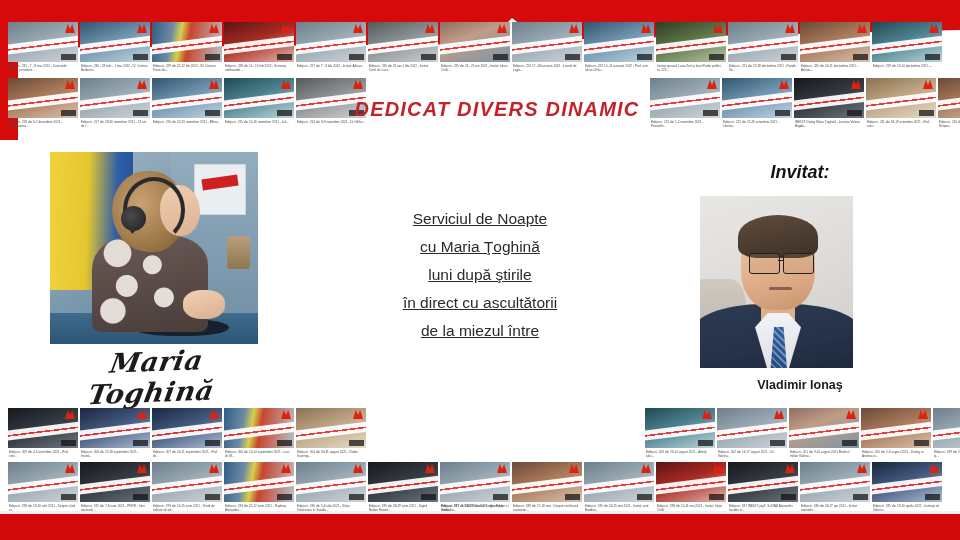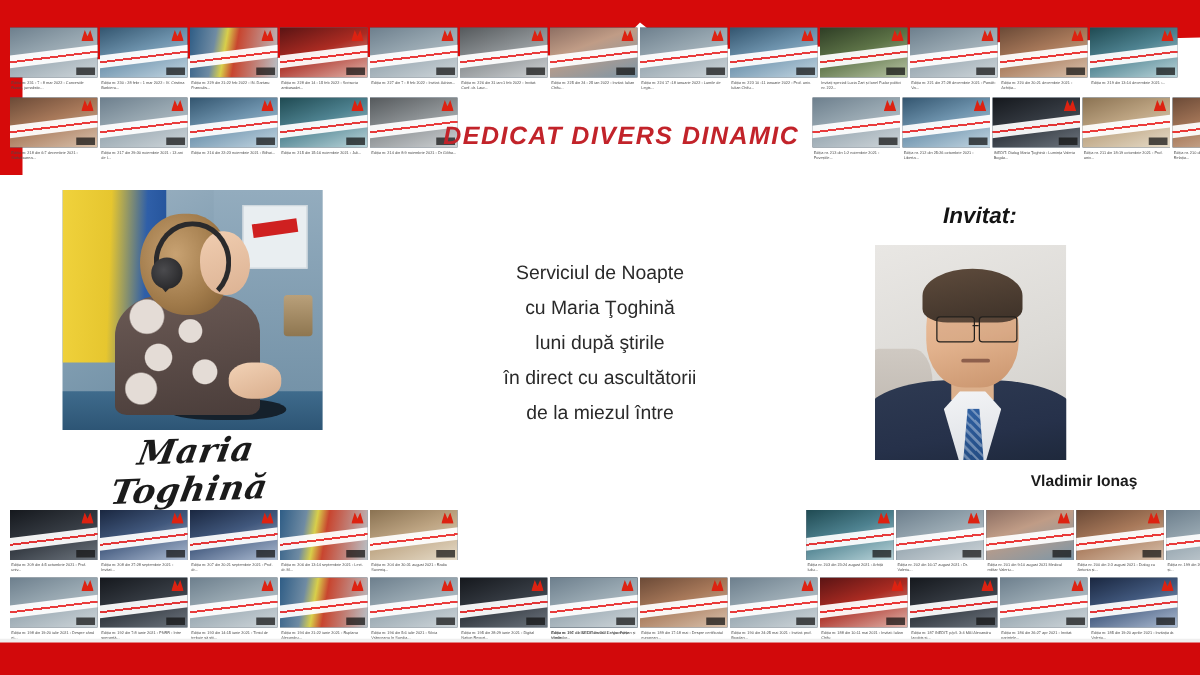--- a/index.html
+++ b/index.html
@@ -126,27 +126,27 @@
     font-family:"DejaVu Serif","Liberation Serif",serif;
     font-style:italic;font-weight:bold;font-size:27px;color:#1b1b1b;
     letter-spacing:.5px;
     display:inline-block;transform:skewX(-12deg) rotate(-2.2deg);
   }
 
   
   .prog{
     position:absolute;left:330px;top:205px;width:300px;
     text-align:center;color:#2a2a2a;
-    font-size:15.5px;line-height:28px;
+    font-size:15.5px;line-height:28px;text-decoration:underline;
   }
   .prog div{white-space:nowrap;}
 
   
   .invitat{
-    position:absolute;left:684px;top:162px;width:200px;text-align:center;
+    position:absolute;left:700px;top:162px;width:200px;text-align:center;
     font-size:18px;font-weight:bold;font-style:italic;color:#141414;
   }
   .guest-wrap{position:absolute;left:700px;top:196px;width:153px;height:172px;overflow:hidden;}
   .guest-bg{position:absolute;inset:0;background:linear-gradient(160deg,#e9e7e4 0%,#dcdad6 55%,#cfccc7 100%);}
   .guest-chair{position:absolute;left:-4%;top:48%;width:34%;height:52%;
     background:linear-gradient(180deg,#cfc9c2,#b6afa7);border-radius:18% 30% 0 0;}
   .guest-shoulders{position:absolute;left:-6%;top:63%;width:112%;height:40%;
     background:linear-gradient(170deg,#2e3a52 0%,#26314a 60%,#1d2739 100%);
     border-radius:42% 42% 0 0;}
   .guest-neck{position:absolute;left:40%;top:56%;width:22%;height:16%;
@@ -166,21 +166,21 @@
     background:linear-gradient(170deg,#5e4b3c,#3d3128);
     border-radius:52% 52% 26% 26%;}
   .guest-glass-l{position:absolute;left:32%;top:33%;width:19%;height:11%;
     border:1.8px solid #23201d;border-radius:3px;background:#b78e6c33;}
   .guest-glass-r{position:absolute;left:54%;top:33%;width:19%;height:11%;
     border:1.8px solid #23201d;border-radius:3px;background:#b78e6c33;}
   .guest-bridge{position:absolute;left:51%;top:37%;width:3.5%;height:1.6px;background:#23201d;}
   .guest-mouth{position:absolute;left:45%;top:53%;width:15%;height:3px;
     background:#8d5f4c;border-radius:3px;}
   .guest-name{
-    position:absolute;left:690px;top:378px;width:220px;text-align:right;
+    position:absolute;left:690px;top:378px;width:220px;text-align:center;
     font-size:12.5px;font-weight:bold;color:#1b1b1b;
   }
 </style>
 </head>
 <body>
 
 <div id="stage">
 
   <div class="top-red"></div>
   <div class="top-red-2"></div>

